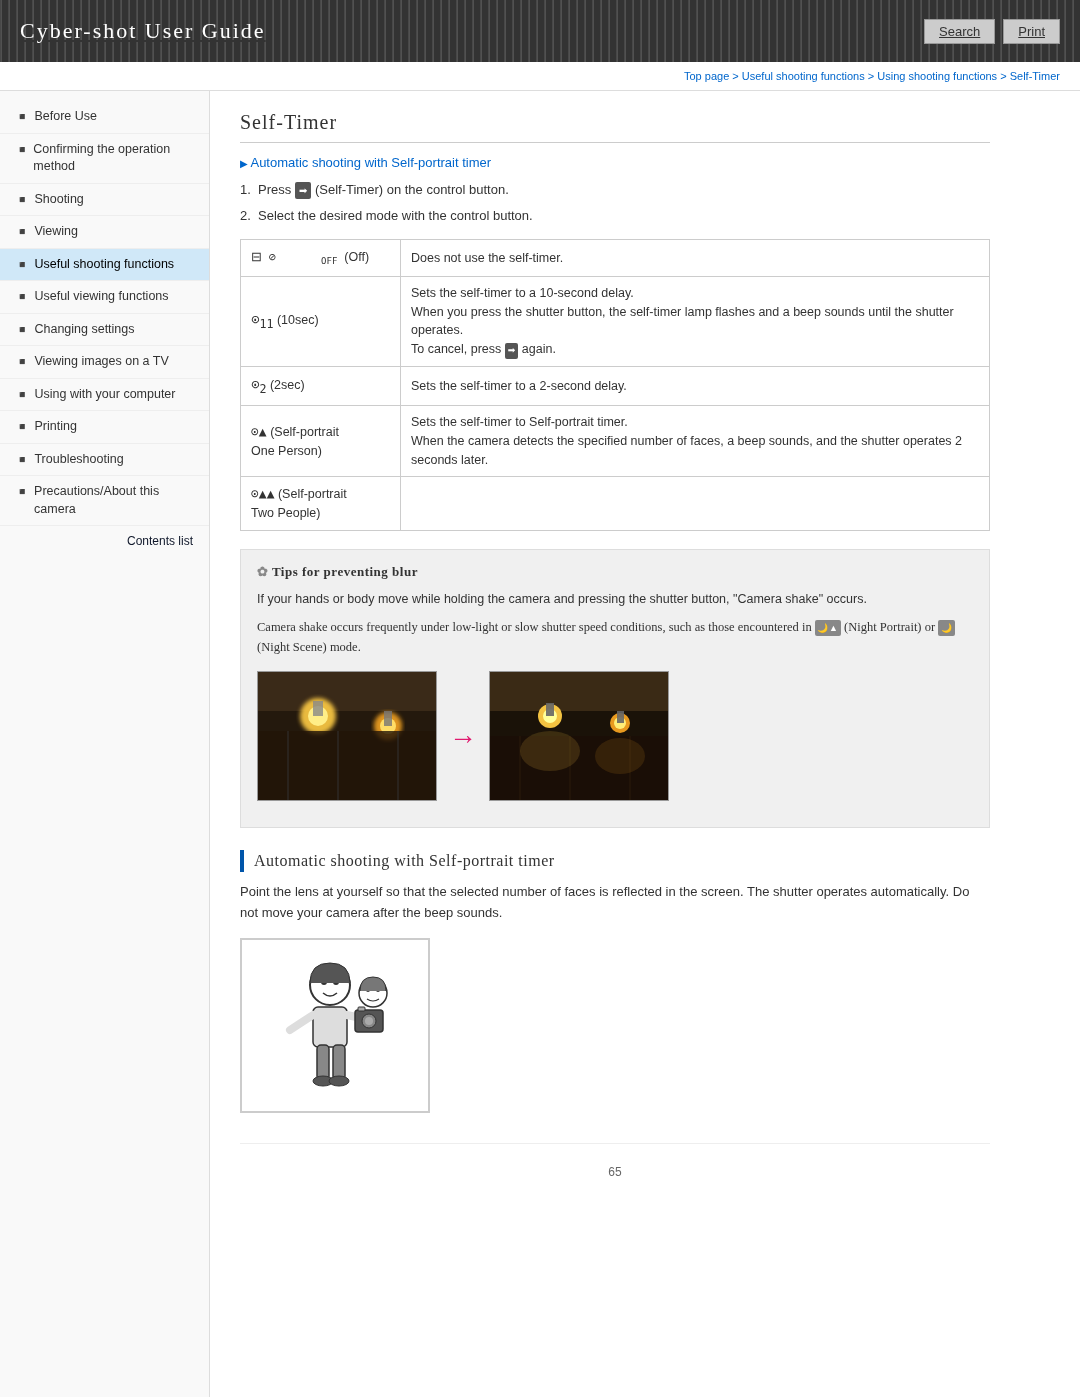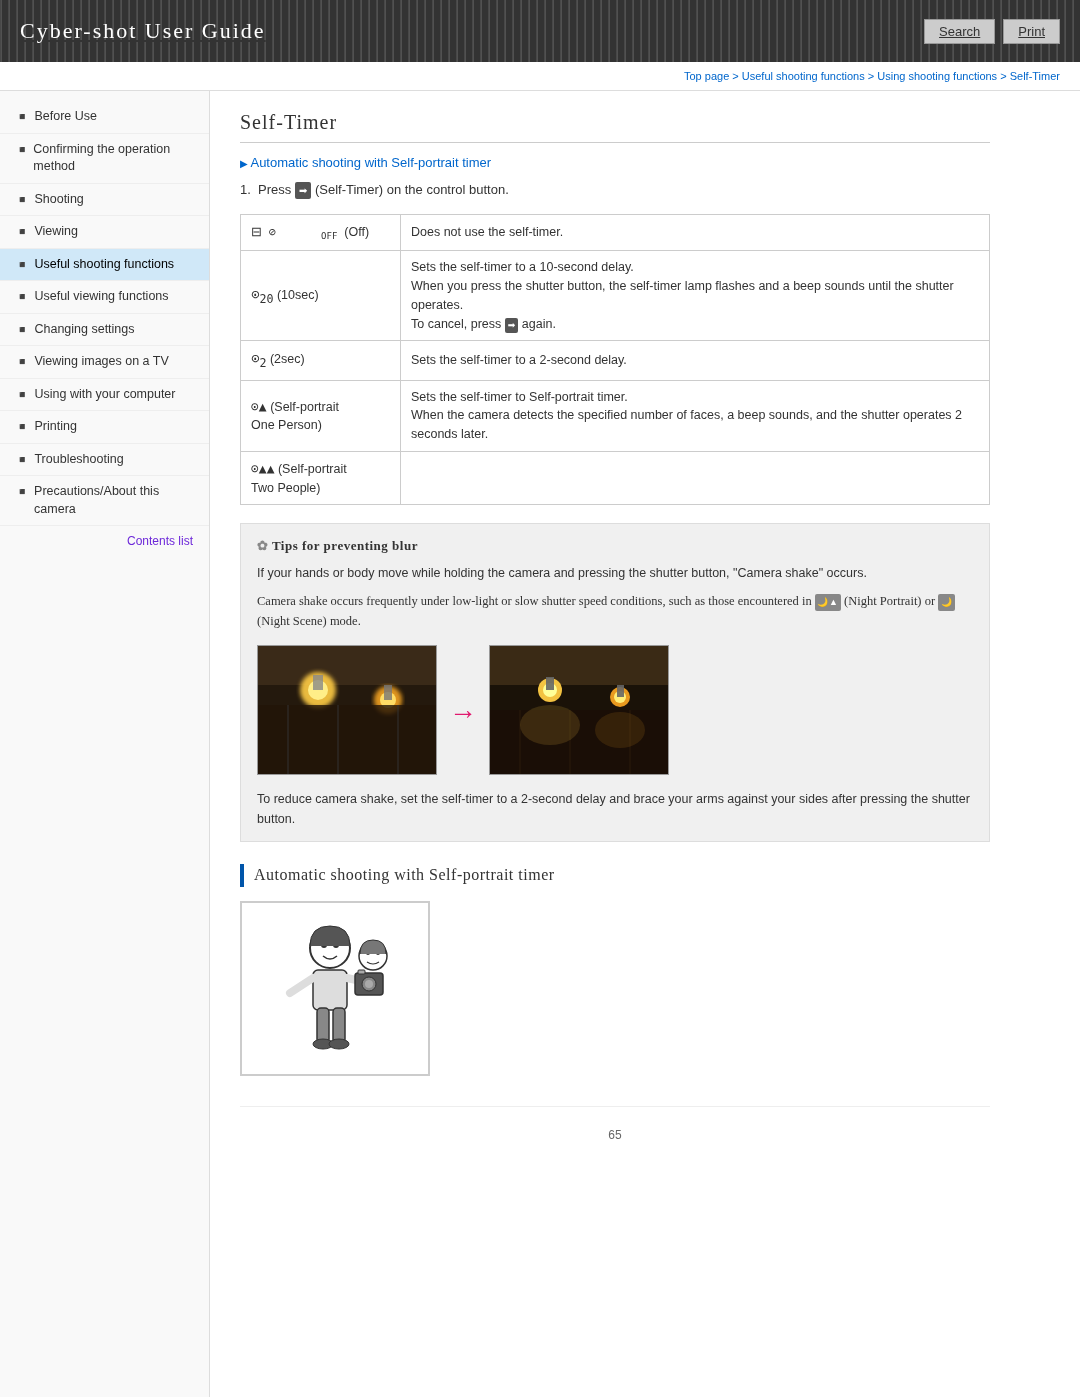--- a/index.html
+++ b/index.html
@@ -75,21 +75,21 @@
     }
     .sidebar-item .bullet {
       color: #999;
       font-size: 10px;
       margin-top: 2px;
       min-width: 10px;
     }
     .sidebar-item.active .bullet { color: #555; }
     .sidebar-contents-link {
       padding: 8px 16px;
-      color: #6d28d9;
+      color: #0f172a;
       font-size: 12px;
       cursor: pointer;
       text-align: right;
       padding-right: 16px;
     }
 
     
     .content {
       flex: 1;
       padding: 20px 30px 40px 30px;
@@ -314,34 +314,37 @@
 
   <div class="content">
 
     <h1 class="page-title">Self-Timer</h1>
 
     <div class="link-heading">Automatic shooting with Self-portrait timer</div>
 
     <p class="step">
       1.&nbsp;&nbsp;Press <span style="display:inline-block;background:#555;color:#fff;font-size:10px;padding:1px 4px;border-radius:2px;">➡</span> (Self-Timer) on the control button.
     </p>
+    <p class="step">
+      2.&nbsp;&nbsp;Select the desired mode with the control button.
+    </p>
 
     <table class="timer-table">
       <tbody>
           <tr>
         <td>
           <span style="font-size:13px;">⊟</span>&nbsp;
           <span style="font-size:12px; font-family:monospace;">⊘<sub style="font-size:9px;margin-left:45px;">OFF</sub></span>
           &nbsp;(Off)
         </td>
         <td>Does not use the self-timer.</td>
       </tr>
       <tr>
         <td>
-          <span style="font-size:14px; font-family:monospace;">⊙<sub>20</sub></span>&nbsp;(10sec)
+          <span style="font-size:14px; font-family:monospace;">⊙<sub>11</sub></span>&nbsp;(10sec)
         </td>
         <td>
           Sets the self-timer to a 10-second delay.<br>
           When you press the shutter button, the self-timer lamp flashes and a beep sounds until the shutter operates.<br>
           To cancel, press <span style="display:inline-block;background:#555;color:#fff;font-size:9px;padding:1px 3px;border-radius:2px;">➡</span> again.
         </td>
       </tr>
       <tr>
         <td>
           <span style="font-size:14px; font-family:monospace;">⊙<sub>2</sub></span>&nbsp;(2sec)
@@ -425,25 +428,25 @@
             <line x1="30" y1="65" x2="30" y2="130" stroke="#2a1a0a" strokewidth="1"></line>
             <line x1="80" y1="65" x2="80" y2="130" stroke="#2a1a0a" strokewidth="1"></line>
             <line x1="140" y1="65" x2="140" y2="130" stroke="#2a1a0a" strokewidth="1"></line>
 
             <ellipse cx="60" cy="80" rx="30" ry="20" fill="#ffcc44" opacity="0.15"></ellipse>
             <ellipse cx="130" cy="85" rx="25" ry="18" fill="#ffaa22" opacity="0.12"></ellipse>
           </svg>
         </div>
       </div>
 
-      <p>To reduce camera shake, set the self-timer to a 2-second delay and brace your arms against your sides after pressing the shutter button.</p>
     </div>
 
     <h2 class="section-heading">Automatic shooting with Self-portrait timer</h2>
 
+    <p class="body-text">Point the lens at yourself so that the selected number of faces is reflected in the screen. The shutter operates automatically. Do not move your camera after the beep sounds.</p>
 
     <div class="illustration-placeholder">
       <svg class="person-svg" viewBox="0 0 160 160">
 
         <circle cx="75" cy="40" r="20" fill="#fff" stroke="#333" stroke-width="2"></circle>
 
         <circle cx="69" cy="37" r="3" fill="#333"></circle>
         <circle cx="81" cy="37" r="3" fill="#333"></circle>
         <path d="M 68 48 Q 75 54 82 48" fill="none" stroke="#333" stroke-width="1.5"></path>
 

